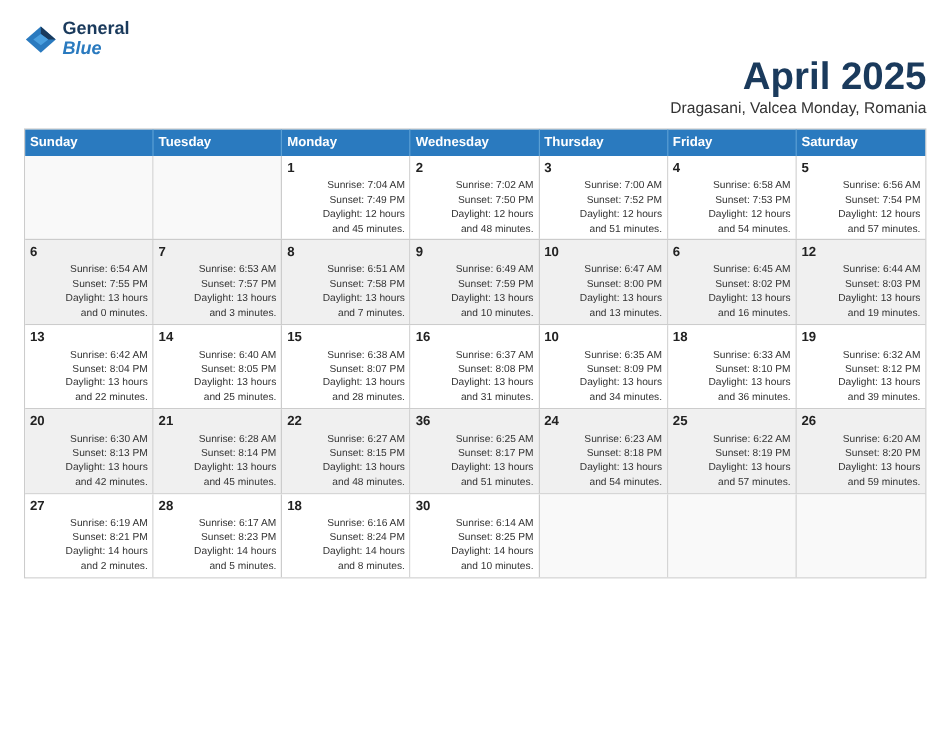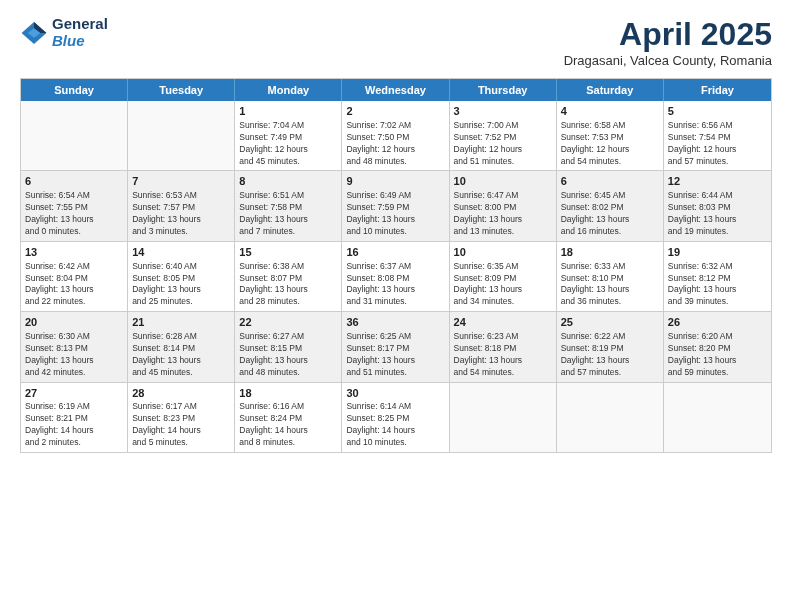--- a/index.html
+++ b/index.html
@@ -43,20 +43,21 @@
       font-weight: bold;
       color: #2a7abf;
       font-style: italic;
     }
     .logo-icon {
       width: 28px;
       height: 28px;
     }
     .title-block {
       text-align: right;
+      margin-top: 29px;
     }
     .month-title {
       font-size: 32px;
       font-weight: bold;
       color: #1a3a5c;
     }
     .location-title {
       font-size: 13px;
       color: #333;
     }
@@ -70,21 +71,21 @@
       display: grid;
       grid-template-columns: repeat(7, 1fr);
       background: #2a7abf;
     }
     .cal-header-cell {
       color: #fff;
       font-size: 11px;
       font-weight: bold;
       padding: 5px 4px;
       border-right: 1px solid #5a9fd4;
-      text-align: center;
+      text-align: left;
     }
     .cal-header-cell:last-child { border-right: none; }
     .cal-body {
       flex: 1;
       display: flex;
       flex-direction: column;
     }
     .cal-row {
       display: grid;
       grid-template-columns: repeat(7, 1fr);
@@ -108,53 +109,54 @@
       font-size: 11px;
       font-weight: bold;
       color: #222;
       display: block;
       margin-bottom: 1px;
     }
     .cell-text {
       font-size: 8.5px;
       color: #333;
       line-height: 1.4;
+      text-align: right;
     }
   </style>
 </head>
 <body>
 
 <div class="page">
   <div class="header">
     <div class="logo">
       <svg class="logo-icon" viewBox="0 0 36 36">
         <polygon points="18,4 34,18 18,32 2,18" fill="#2a7abf"></polygon>
         <polygon points="18,4 34,18 26,18 18,12" fill="#1a3a5c"></polygon>
         <polygon points="18,12 26,18 18,24 10,18" fill="#4a9fdf"></polygon>
       </svg>
       <div class="logo-text">
         <span class="logo-general">General</span>
         <span class="logo-blue">Blue</span>
       </div>
     </div>
     <div class="title-block">
       <div class="month-title">April 2025</div>
-      <div class="location-title">Dragasani, Valcea County, Romania</div>
+      <div class="location-title">Dragasani, Valcea Monday, Romania</div>
     </div>
   </div>
 
   <div class="calendar">
     <div class="cal-header">
       <div class="cal-header-cell">Sunday</div>
       <div class="cal-header-cell">Tuesday</div>
       <div class="cal-header-cell">Monday</div>
       <div class="cal-header-cell">Wednesday</div>
       <div class="cal-header-cell">Thursday</div>
+      <div class="cal-header-cell">Friday</div>
       <div class="cal-header-cell">Saturday</div>
-      <div class="cal-header-cell">Friday</div>
     </div>
     <div class="cal-body" id="cal-body">
     <div class="cal-row">
           <div class="cal-cell empty"></div>
           <div class="cal-cell empty"></div>
           <div class="cal-cell">
             <span class="day-num">1</span>
             <div class="cell-text">Sunrise: 7:04 AM<br>Sunset: 7:49 PM<br>Daylight: 12 hours<br>and 45 minutes.</div>
           </div>
           <div class="cal-cell">

